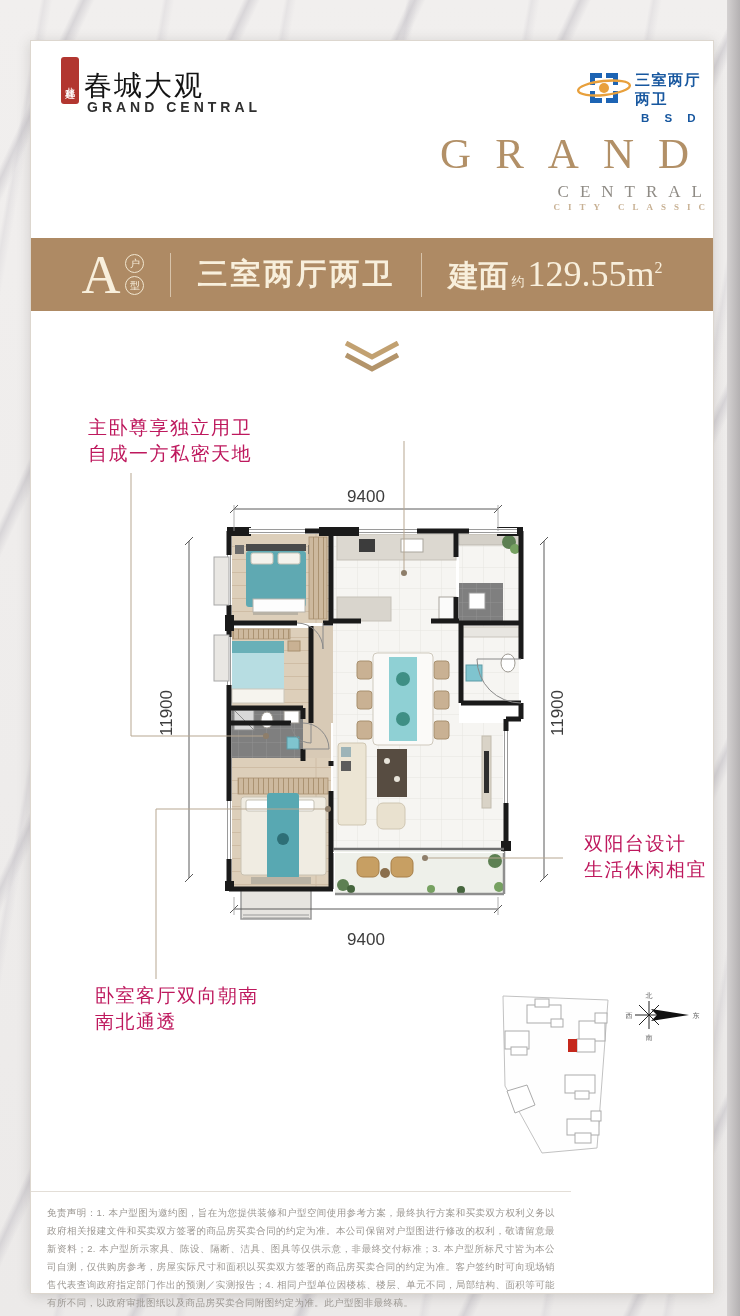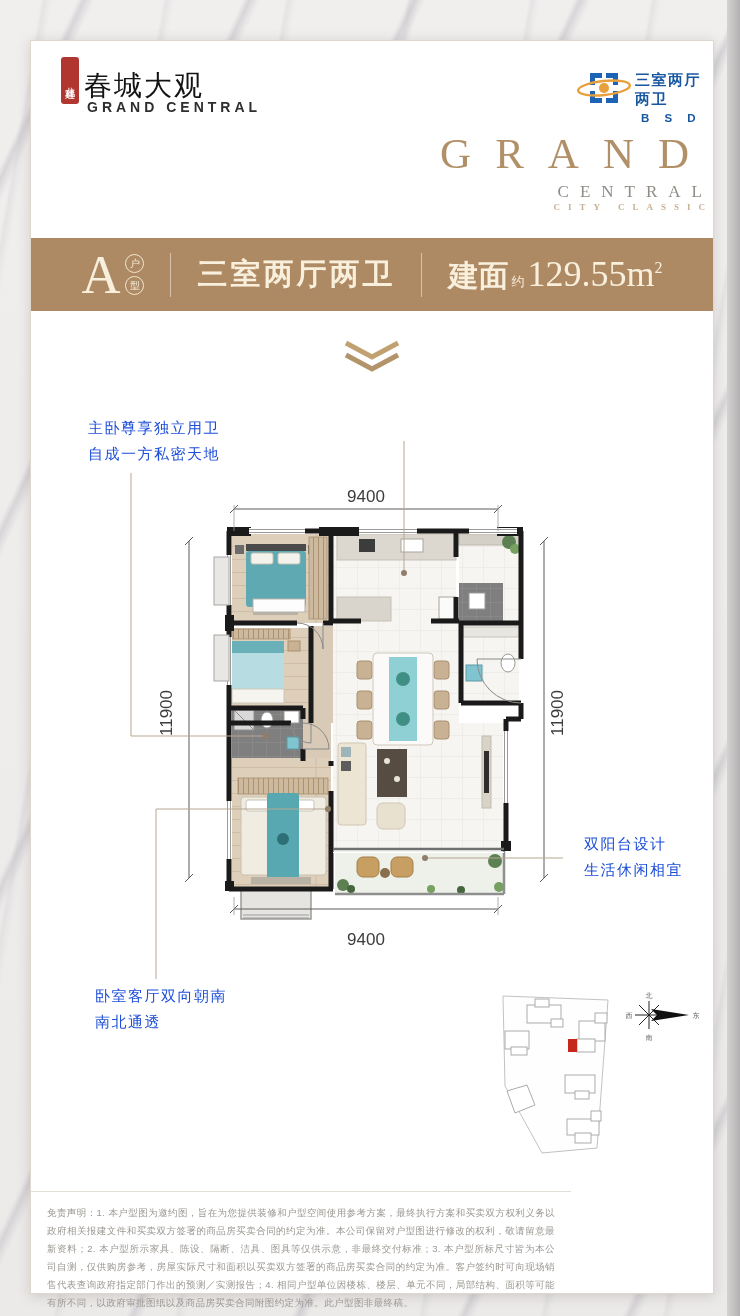--- a/index.html
+++ b/index.html
@@ -37,21 +37,21 @@
   .vdiv{width:1px;height:44px;background:rgba(250,243,228,.55);}
   .layout-text{font-family:"Liberation Serif",serif;font-size:30px;font-weight:700;letter-spacing:3px;}
   .area{display:flex;align-items:baseline;font-family:"Liberation Serif",serif;}
   .area-label{font-size:30px;font-weight:700;}
   .area-approx{font-size:13px;margin:0 3px;}
   .area-value{font-size:36px;}
   .area-sup{font-size:16px;position:relative;top:-13px;}
   
   .chevron{left:309px;top:300px;width:64px;height:36px;}
   
-  .note{font-size:15px;line-height:26px;color:#1d4ed8;letter-spacing:1.5px;}
+  .note{font-size:19px;line-height:26px;color:#be185d;letter-spacing:1.5px;}
   .n1{left:57px;top:374px;}
   .n2{left:388px;top:368px;}
   .n3{left:553px;top:790px;}
   .n4{left:64px;top:942px;}
   
   .plan{left:30px;top:395px;width:550px;height:565px;}
   .sitemap{left:463px;top:946px;width:218px;height:182px;}
   svg{font-family:"Liberation Sans",sans-serif;}
   
   .disclaimer{left:0;top:1150px;width:540px;box-sizing:border-box;padding:12px 16px 0;border-top:1px solid #e3ded7;

